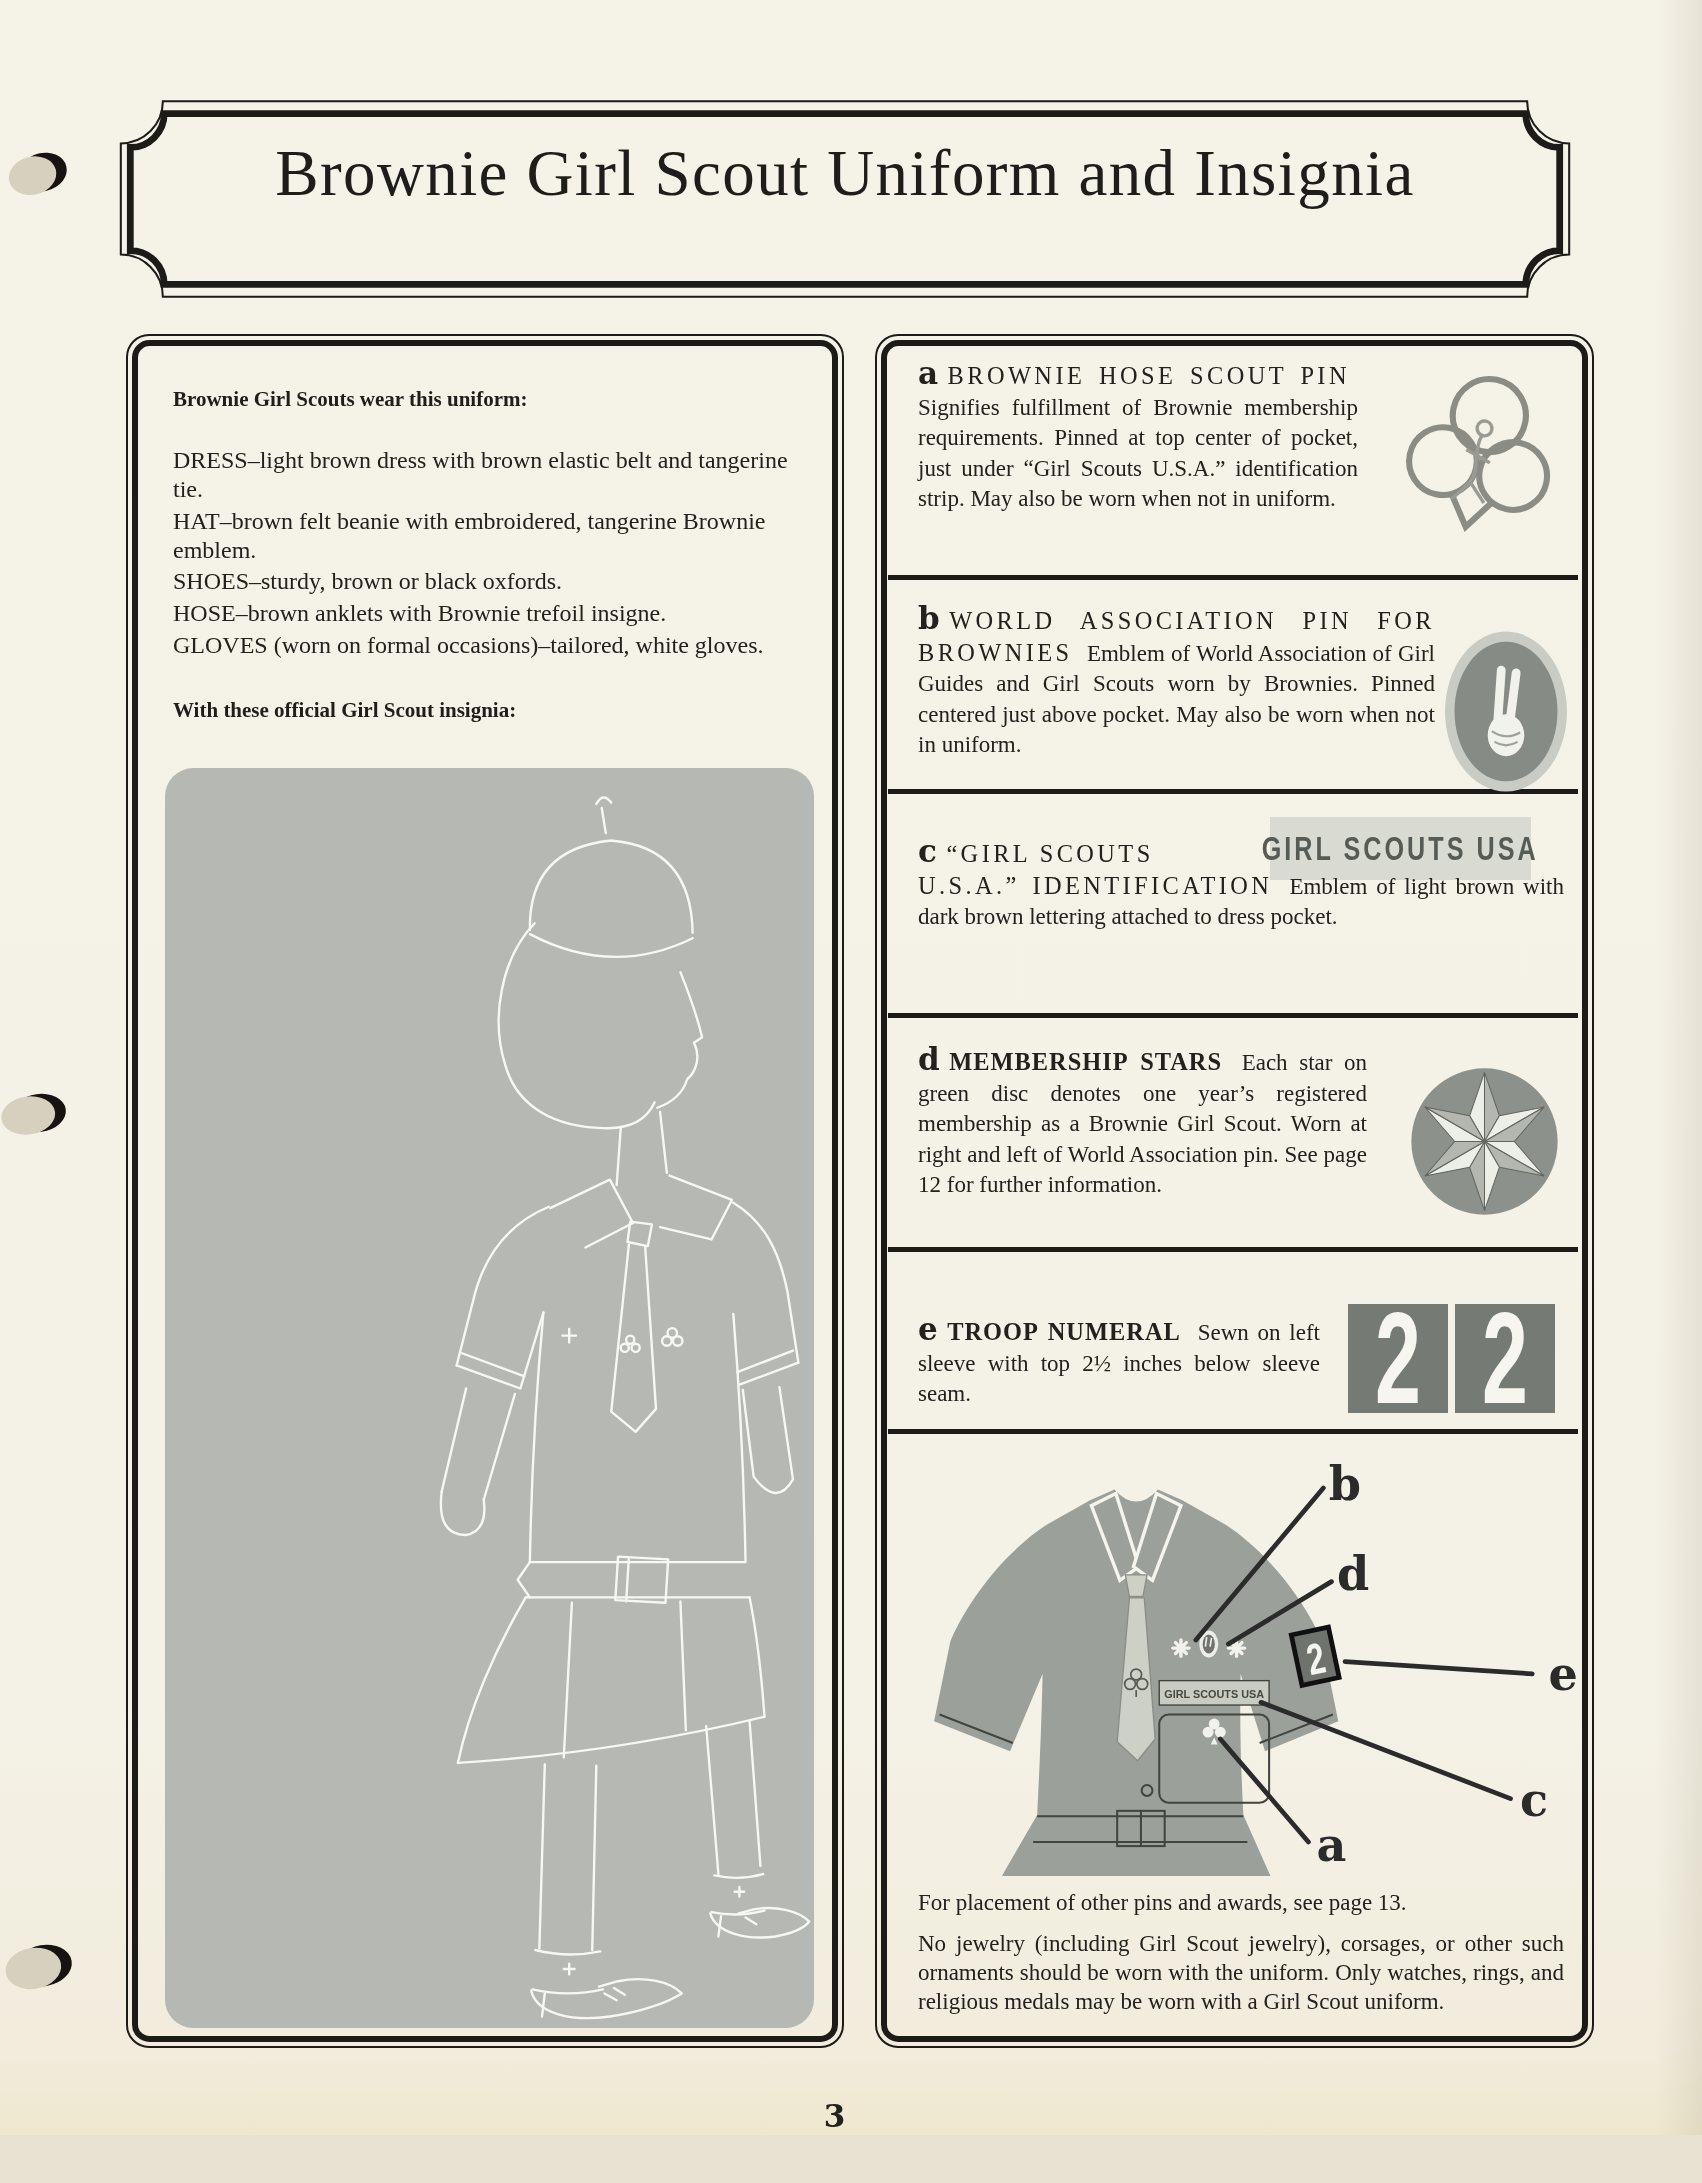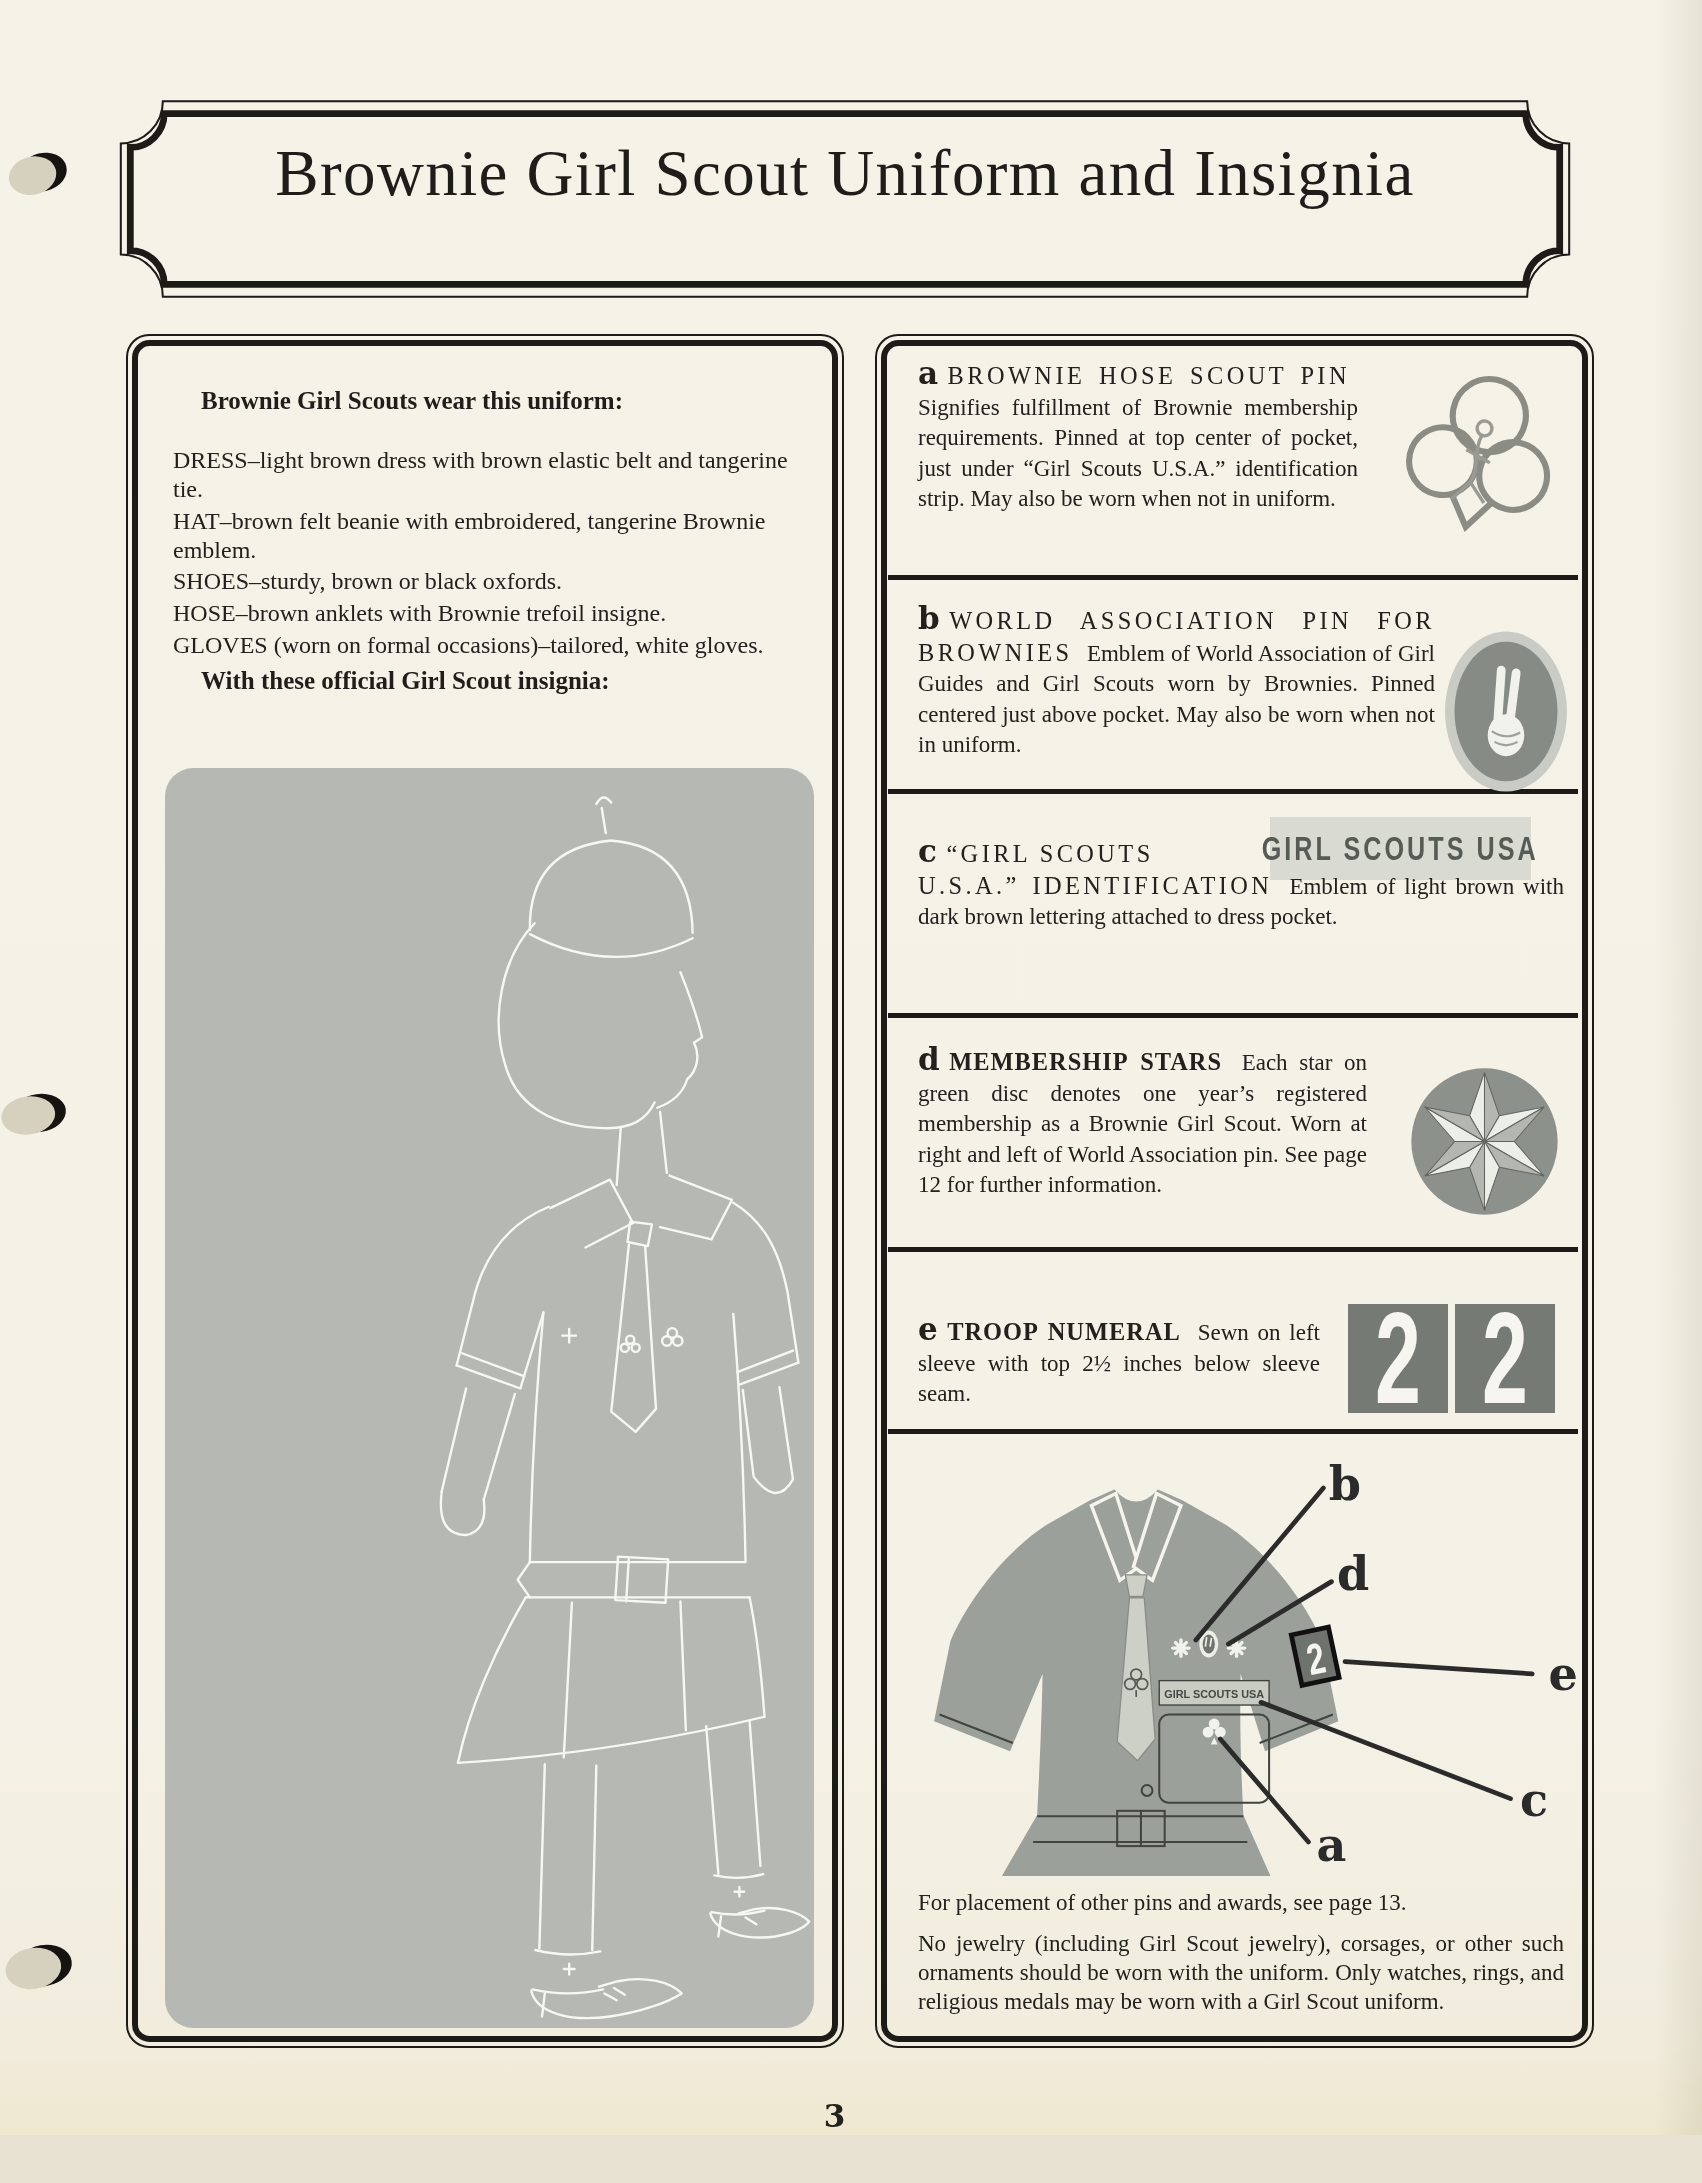--- a/index.html
+++ b/index.html
@@ -21,21 +21,21 @@
   .titlebox{position:absolute;left:119px;top:100px;width:1452px;height:198px;}
   .title-text{position:absolute;left:119px;top:136px;width:1452px;text-align:center;
         font-size:65px;letter-spacing:1.4px;color:#1e1d1a;}
   
   .dbox{position:absolute;border:2px solid #1c1b18;border-radius:23px;}
   .dbox .inner{position:absolute;inset:4.1px;border:6.1px solid #1c1b18;border-radius:17.6px;}
   .leftbox{left:126px;top:334px;width:714px;height:1710px;}
   .rightbox{left:875px;top:334px;width:715px;height:1710px;}
   .divider{position:absolute;left:888px;width:690px;height:5.4px;background:#1c1b18;}
   
-  .h-bold{position:absolute;font-weight:bold;font-size:25px;color:#201e1a;margin-left:28px;}
+  .h-bold{position:absolute;font-weight:bold;font-size:21px;color:#201e1a;}
   .spec-list{position:absolute;left:173px;top:446px;width:619px;}
   .spec-list p{margin:0 0 2.7px 0;font-size:24px;line-height:29px;}
   .gray-panel{position:absolute;left:165px;top:768px;width:649px;height:1260px;
         border-radius:28.5px;background:#b5b8b3;overflow:hidden;}
   
   .sec{position:absolute;text-align:justify;font-size:23px;line-height:30.5px;}
   .sec-letter{font-family:"DejaVu Serif",serif;font-weight:bold;font-size:31px;padding-right:9.5px;}
   .sec-title{font-size:24.4px;letter-spacing:3.4px;padding-right:8.1px;}
   .ls-tight{letter-spacing:1px;font-weight:bold;}
   .icon-abs{position:absolute;}
@@ -72,21 +72,21 @@
       <div class="inner"></div>
     </div>
   <div class="h-bold" style="left:173px;top:387px;width:611px;">Brownie Girl Scouts wear this uniform:</div>
   <div class="spec-list">
     <p>DRESS–light brown dress with brown elastic belt and tangerine tie.</p>
     <p>HAT–brown felt beanie with embroidered, tangerine Brownie emblem.</p>
     <p>SHOES–sturdy, brown or black oxfords.</p>
     <p>HOSE–brown anklets with Brownie trefoil insigne.</p>
     <p>GLOVES (worn on formal occasions)–tailored, white gloves.</p>
   </div>
-  <div class="h-bold" style="left:173px;top:667px;width:611px;">With these official Girl Scout insignia:</div>
+  <div class="h-bold" style="left:173px;top:698px;width:611px;">With these official Girl Scout insignia:</div>
 
   <div class="gray-panel">
     <svg viewBox="0 0 957 1856" width="649" height="1260">
       <g fill="none" stroke="#f8f8f3" stroke-width="3.5" stroke-linecap="round" stroke-linejoin="round">
 
         <path d="M 650,95 L 644,58 M 636,52 Q 646,34 658,50"></path>
         <path d="M 538,238 Q 536,118 658,106 Q 776,116 778,242"></path>
         <path d="M 538,244 Q 660,308 778,250"></path>
 
         <path d="M 545,228 C 495,280 480,370 502,438 C 520,500 576,528 646,530 C 690,532 712,514 722,492"></path>

